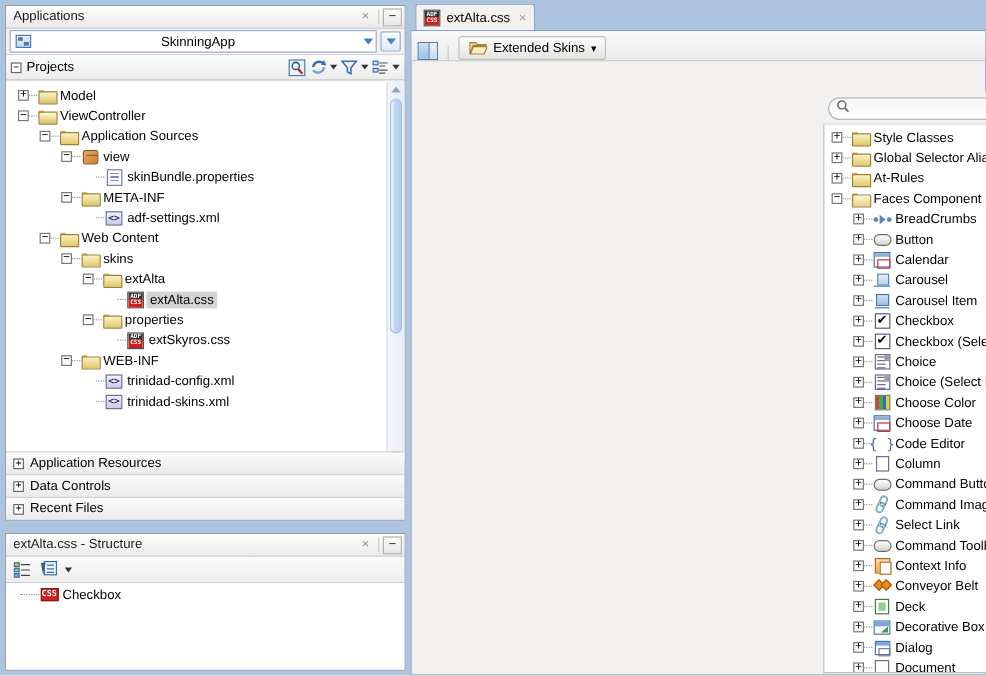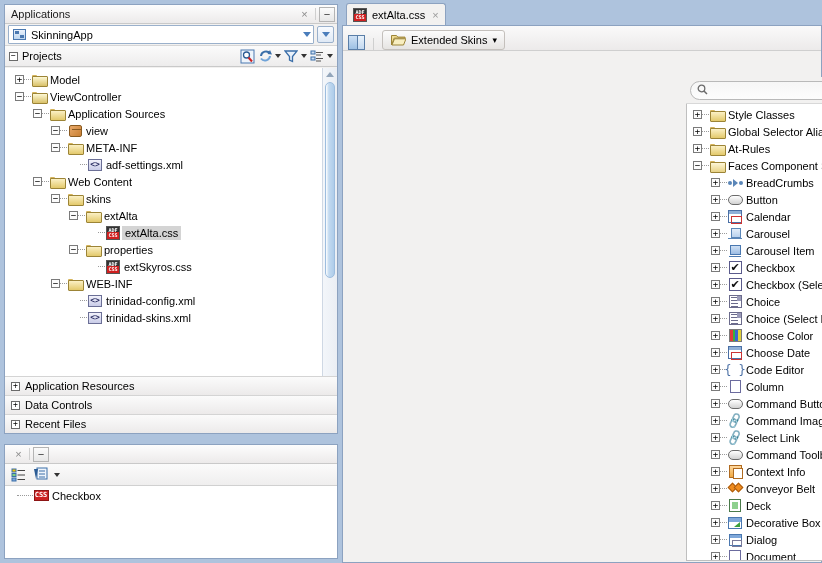--- a/index.html
+++ b/index.html
@@ -31,21 +31,21 @@
   .tbtn.box {
     border: 1px solid #b4b4b4; background: linear-gradient(to bottom,#fbfbfb,#e7e7e7);
     width: 16px; height: 15px; color: #333;
   }
   .vsep { width: 1px; height: 12px; background: #cfcfcf; margin: 0 3px; }
 
   
   #apps { left: 4px; top: 4px; width: 334px; height: 430px; }
   .appbar {
     height: 22px; display: flex; align-items: center; gap: 3px;
-    padding: 2px 3px; background: #f2f1f0; border-bottom: 1px solid #d6d6d6;
+    padding: 2px 3px; background: #f2f1f0; border-bottom: 1px solid #d6d6d6; text-align: center;
   }
   .appcombo {
     flex: 1; height: 19px; display: flex; align-items: center; gap: 4px;
     background: #fff; border: 1px solid #9ab0cb; padding: 0 2px;
     border-radius: 1px;
   }
   .appcombo .lbl { flex: 1; font-size: 11px; }
   .arrowbtn {
     width: 17px; height: 17px; display:flex; align-items:center; justify-content:center;
     background: linear-gradient(to bottom,#f8fbff,#dfe9f5);
@@ -298,20 +298,31 @@
           <div class="trow">
             <span class="spc" style="width: 46px;"></span>
             <span class="plusbox">−</span>
             <span class="dots"></span>
             <span class="ic">
               <span class="box3d"></span>
             </span>
             <span class="tx">view</span>
           </div>
           <div class="trow">
+            <span class="spc" style="width: 64px;"></span>
+            <span class="spc" style="width: 11px;"></span>
+            <span class="dots"></span>
+            <span class="ic">
+              <span class="ficon">
+                <span class="bars"></span>
+              </span>
+            </span>
+            <span class="tx">skinBundle.properties</span>
+          </div>
+          <div class="trow">
             <span class="spc" style="width: 46px;"></span>
             <span class="plusbox">−</span>
             <span class="dots"></span>
             <span class="ic">
               <span class="folder"></span>
             </span>
             <span class="tx">META-INF</span>
           </div>
           <div class="trow">
             <span class="spc" style="width: 64px;"></span>
@@ -432,20 +443,21 @@
       </div>
       <div class="collbar">
         <span class="expbox">+</span>
         <span>Recent Files</span>
       </div>
     </div>
   </div>
 
   <div class="panel" id="struct">
     <div class="panel-title">
+      <span class="ttl">extAlta.css - Structure</span>
       <span class="tbtn">×</span>
       <span class="vsep"></span>
       <span class="tbtn box">−</span>
     </div>
     <div class="structbar">
       <span class="ibtn">
         <svg width="15" height="14" viewBox="0 0 15 14">
             <rect x="1" y="1" width="4" height="3" fill="#f2c400" stroke="#3a6ea8"></rect>
             <rect x="1" y="5.5" width="4" height="3" fill="#7fd07f" stroke="#3a6ea8"></rect>
             <rect x="1" y="10" width="4" height="3" fill="#7fa8da" stroke="#3a6ea8"></rect>

